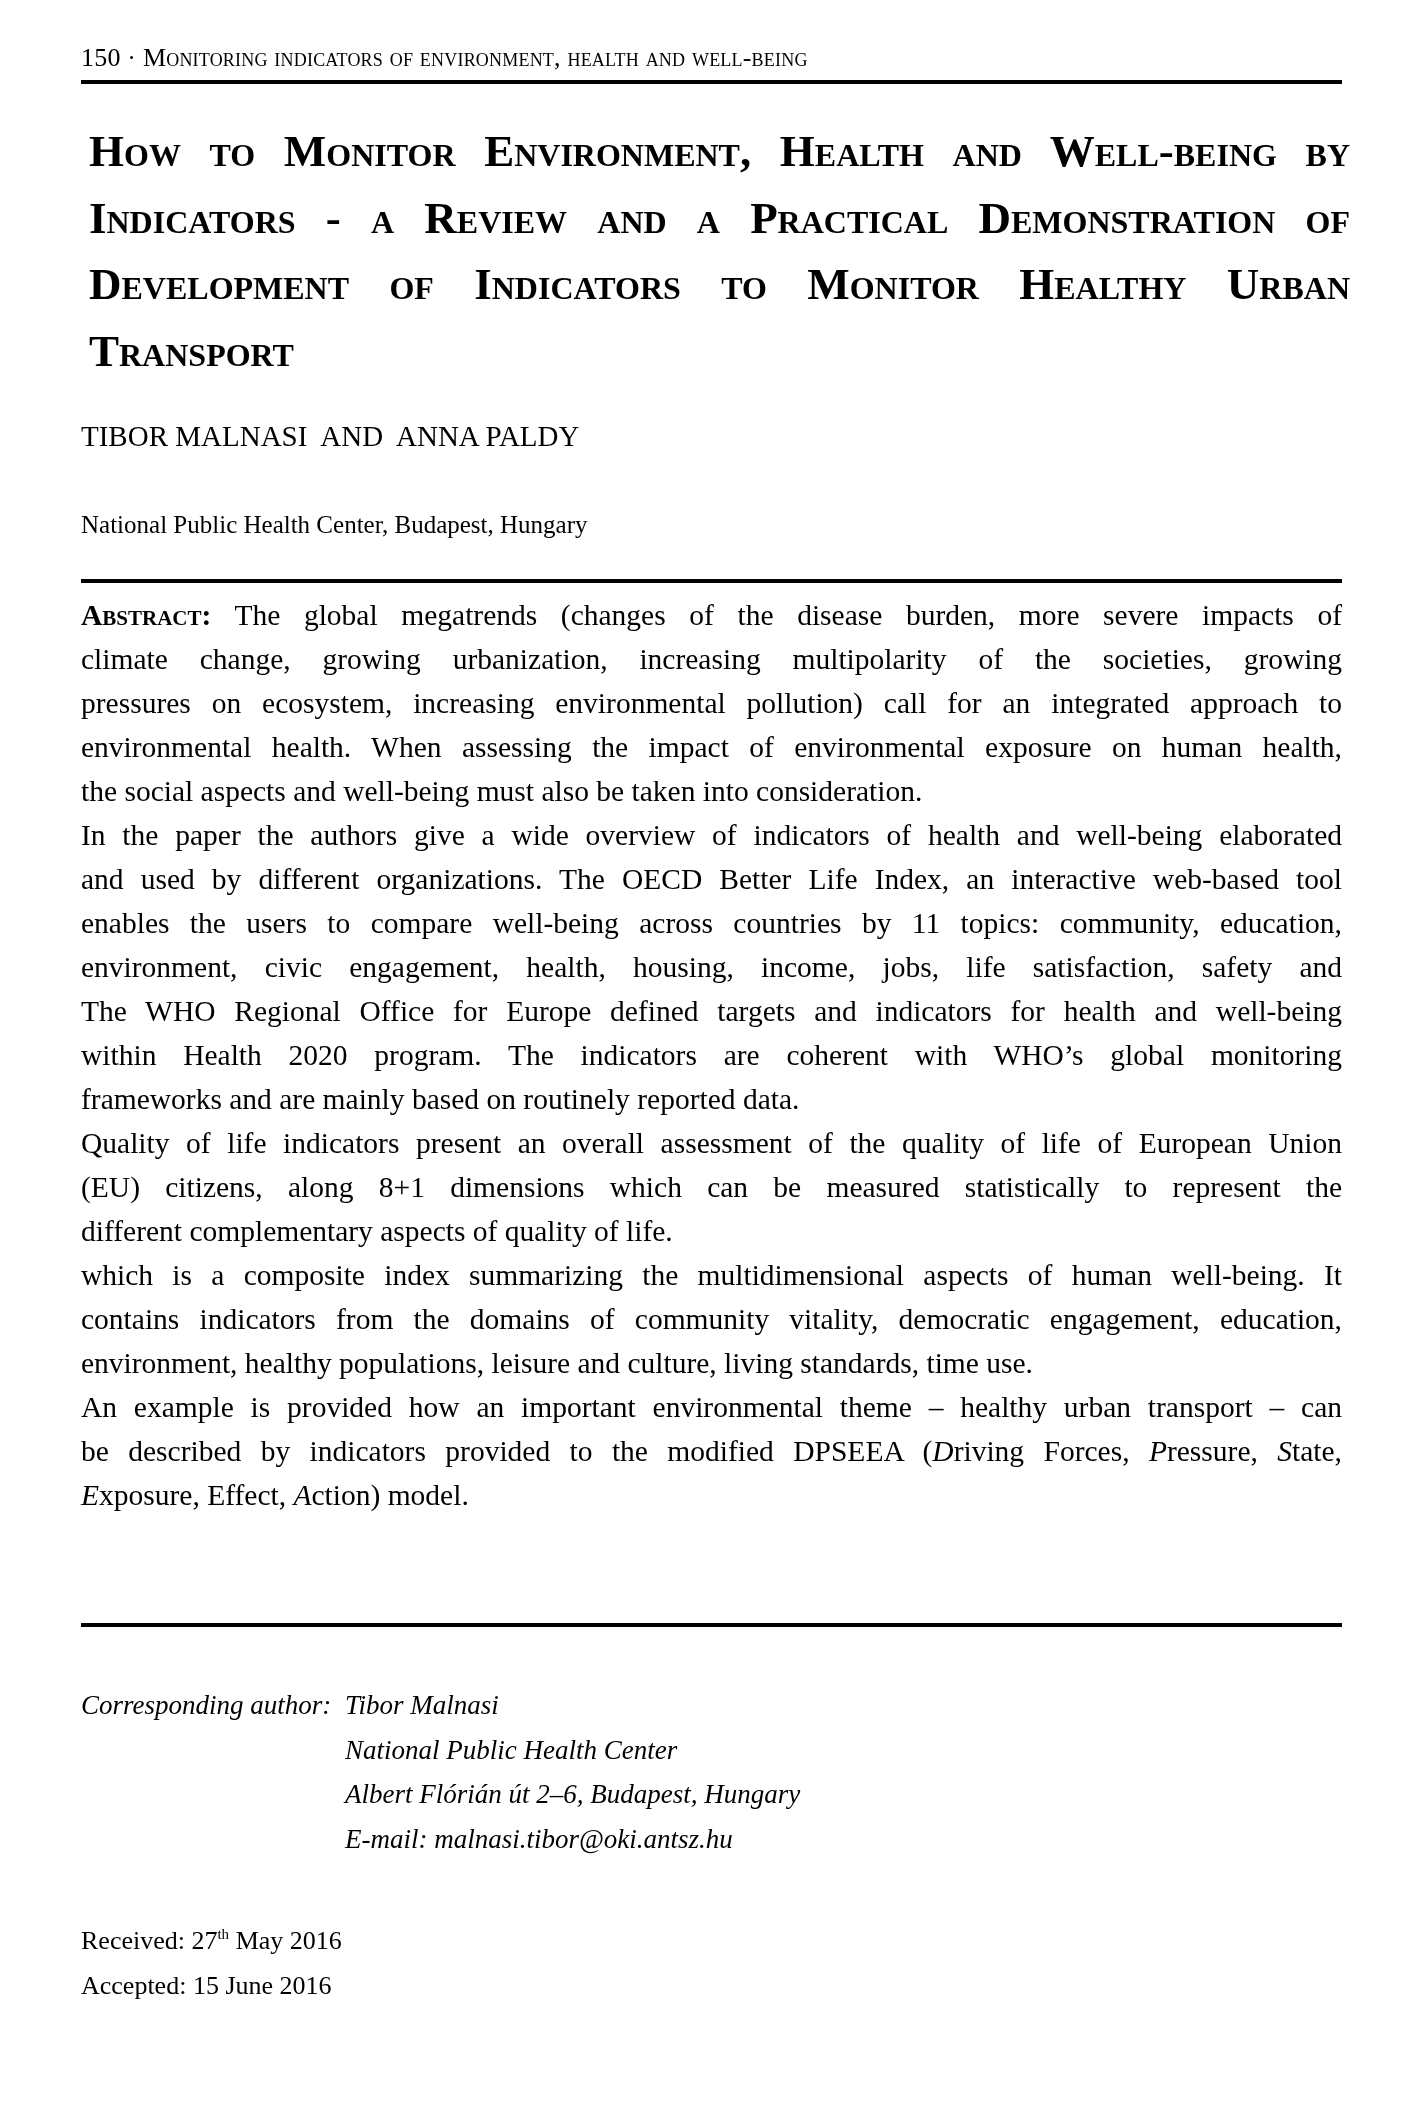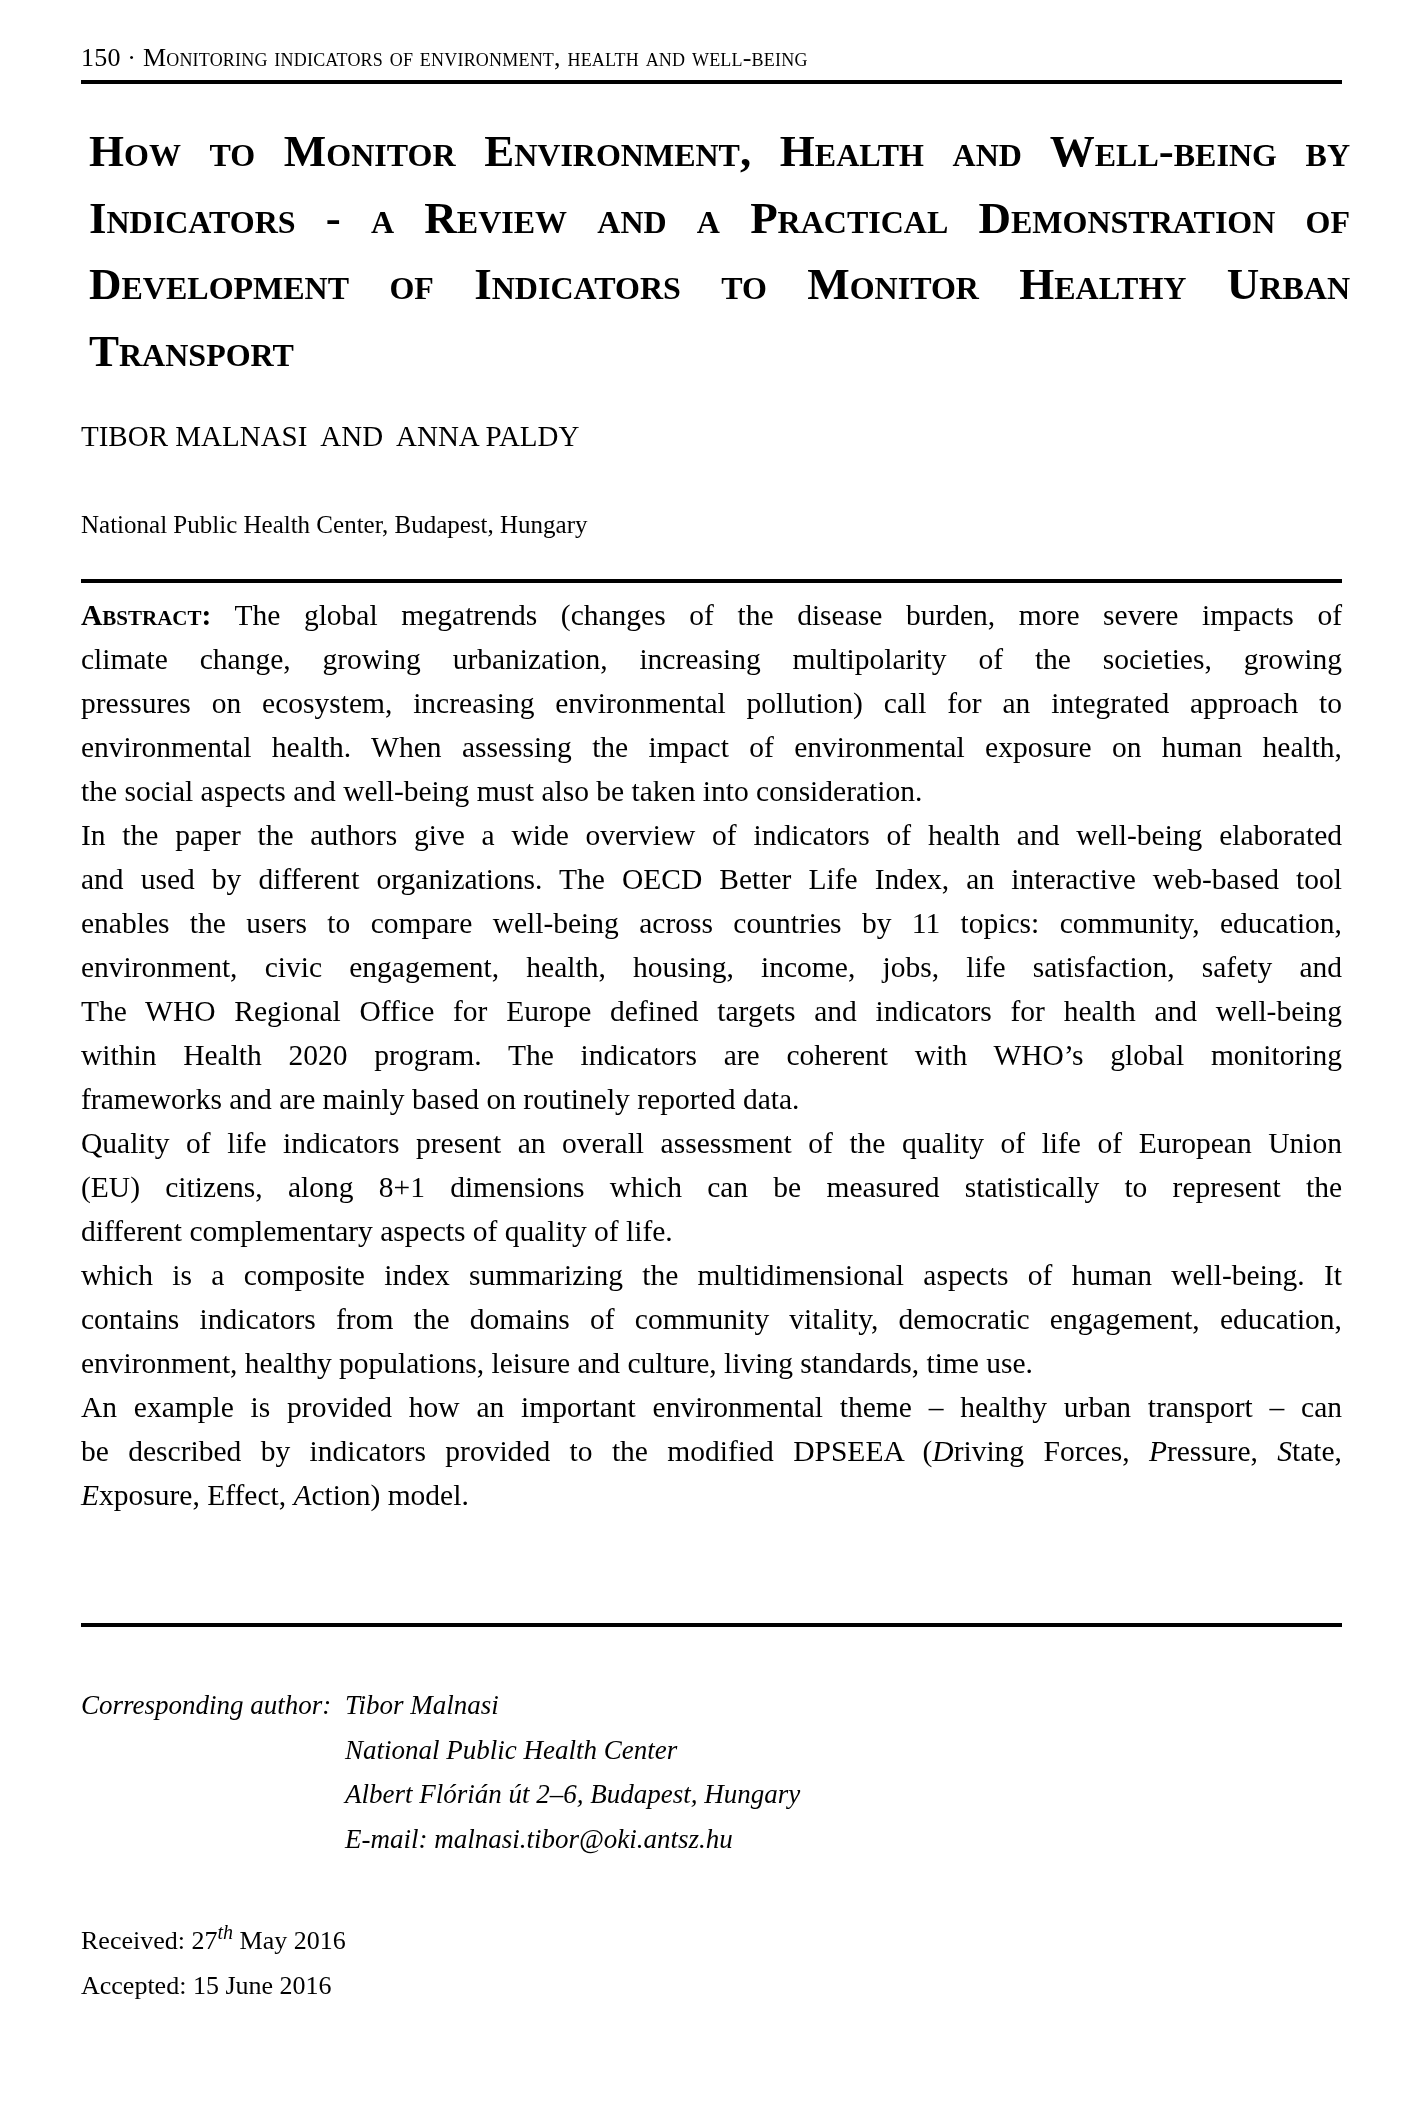--- a/index.html
+++ b/index.html
@@ -17,21 +17,21 @@
   .affil { left: 81px; top: 505px; font-size: 25px; line-height: 40px; }
   .abstract { left: 81px; top: 593px; width: 1261px; font-size: 29.5px; line-height: 44px; }
   .abstract .ln { display: block; text-align: justify; text-align-last: justify; white-space: nowrap; height: 44px; }
   .abstract .ln.last { text-align-last: left; }
   .abstract .label { font-variant: small-caps; font-weight: bold; }
   .corr { left: 81px; top: 1651px; font-size: 27px; line-height: 44.5px; font-style: italic; margin-top: 32px; }
   .corr .row { display: block; height: 44.5px; white-space: nowrap; }
   .corr .lbl { display: inline-block; width: 264px; }
   .dates { left: 81px; top: 1918px; font-size: 26px; line-height: 45px; }
   .dates .row { display: block; height: 45px; white-space: nowrap; }
-  sup { font-size: 20px; vertical-align: 10px; line-height: 0; font-style: italic; }
+  sup { font-size: 15px; vertical-align: 10px; line-height: 0; }
 </style>
 </head>
 <body>
 
 <div class="abs running-head">
   <span>150</span>
   <span>·</span>
   <span>Monitoring indicators of environment, health and well-being</span>
 </div>
 <div class="rule thick" style="top:80px;"></div>

